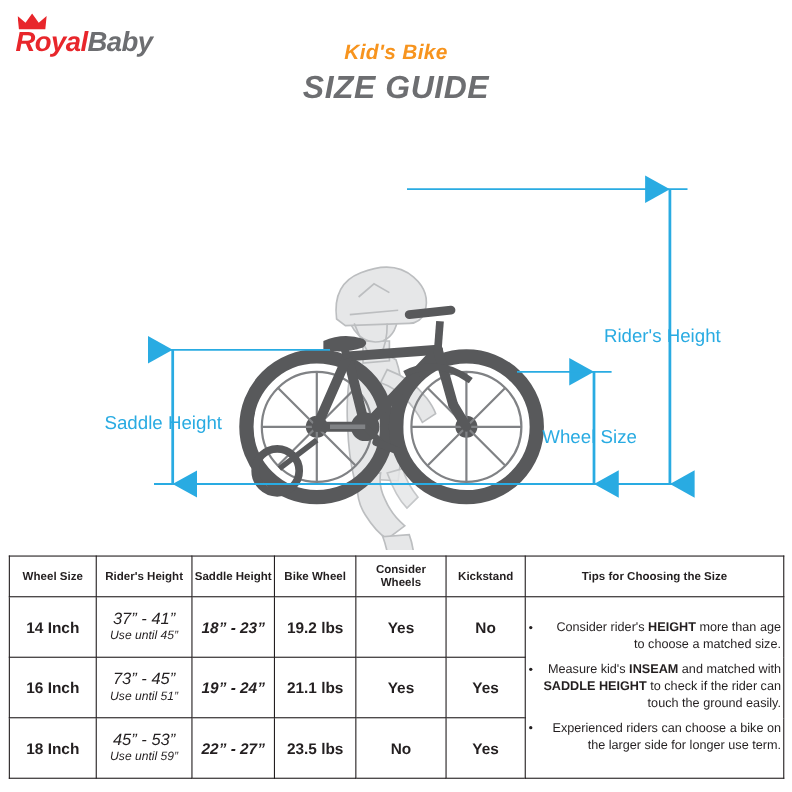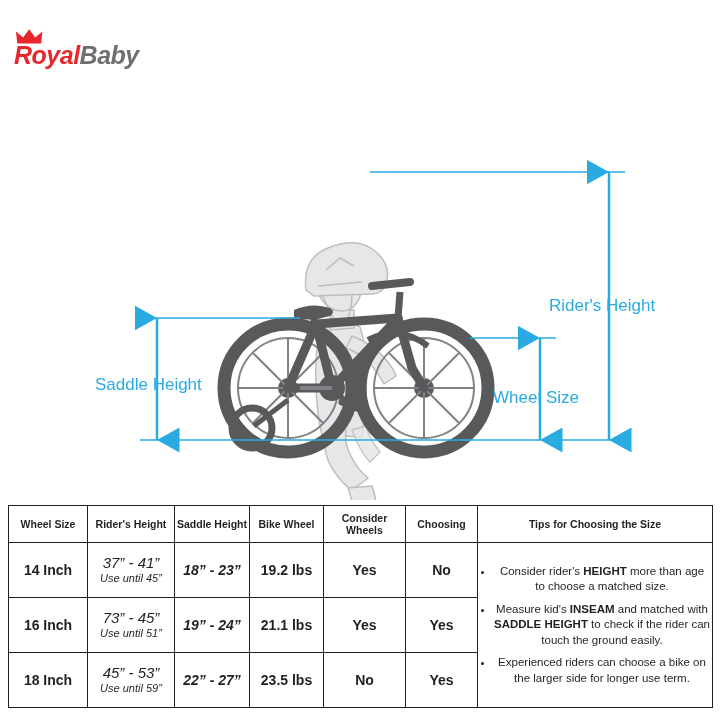--- a/index.html
+++ b/index.html
@@ -18,21 +18,21 @@
   .page {
     position: relative;
     width: 720px;
     height: 720px;
   }
 
   
   .logo {
     position: absolute;
     left: 10px;
-    top: 29px;
+    top: 12px;
     width: 160px;
     height: 48px;
   }
   .logo-crown {
     position: absolute;
     left: 6px;
     top: 0px;
     width: 36px;
     height: 16px;
   }
@@ -142,20 +142,21 @@
   .sh-cell { font-size: 15px; font-style: italic; }
   .tips-cell {
     text-align: left;
     padding: 6px 10px 6px 14px;
     vertical-align: middle;
   }
   ul.tips-list {
     margin: 0;
     padding: 0 0 0 14px;
     list-style: disc;
+    text-align: right;
   }
   ul.tips-list li {
     font-size: 11.5px;
     font-weight: normal;
     line-height: 1.35;
     margin-bottom: 7px;
     color: #231f20;
   }
   ul.tips-list li:last-child { margin-bottom: 0; }
   .tips-cell b { font-weight: bold; }
@@ -168,20 +169,24 @@
   <div class="logo">
     <svg class="logo-crown" viewBox="0 0 60 26">
       <path d="M2 24 L0 4 L12 14 L22 0 L32 14 L44 4 L42 24 Z" fill="#e8262b"></path>
       <rect x="2" y="24" width="40" height="0" fill="#e8262b"></rect>
     </svg>
     <div class="logo-text">
       <span class="logo-royal">Royal</span><span class="logo-baby">Baby</span>
     </div>
   </div>
 
+  <div class="title-wrap">
+    <div class="title-kid">Kid's Bike</div>
+    <div class="title-size">SIZE GUIDE</div>
+  </div>
 
   <div class="illo">
     <svg width="720" height="390" viewBox="0 0 720 390">
       <defs>
         <marker id="arrUp" markerWidth="10" markerHeight="9" refX="5" refY="0" orient="auto">
           <path d="M0,9 L5,0 L10,9 Z" fill="#29abe2"></path>
         </marker>
         <marker id="arrDown" markerWidth="10" markerHeight="9" refX="5" refY="9" orient="auto">
           <path d="M0,0 L5,9 L10,0 Z" fill="#29abe2"></path>
         </marker>
@@ -294,21 +299,21 @@
         <col style="width:72px">
         <col style="width:235px">
       </colgroup>
       <thead>
         <tr>
           <th>Wheel Size</th>
           <th>Rider's Height</th>
           <th>Saddle Height</th>
           <th>Bike Wheel</th>
           <th>Consider Wheels</th>
-          <th>Choosing</th>
+          <th>Kickstand</th>
           <th>Tips for Choosing the Size</th>
         </tr>
       </thead>
       <tbody>
         <tr>
           <td class="wheel-cell">14 Inch</td>
           <td>
             <span class="rh-main">37” - 41”</span>
             <span class="rh-sub">Use until 45”</span>
           </td>

